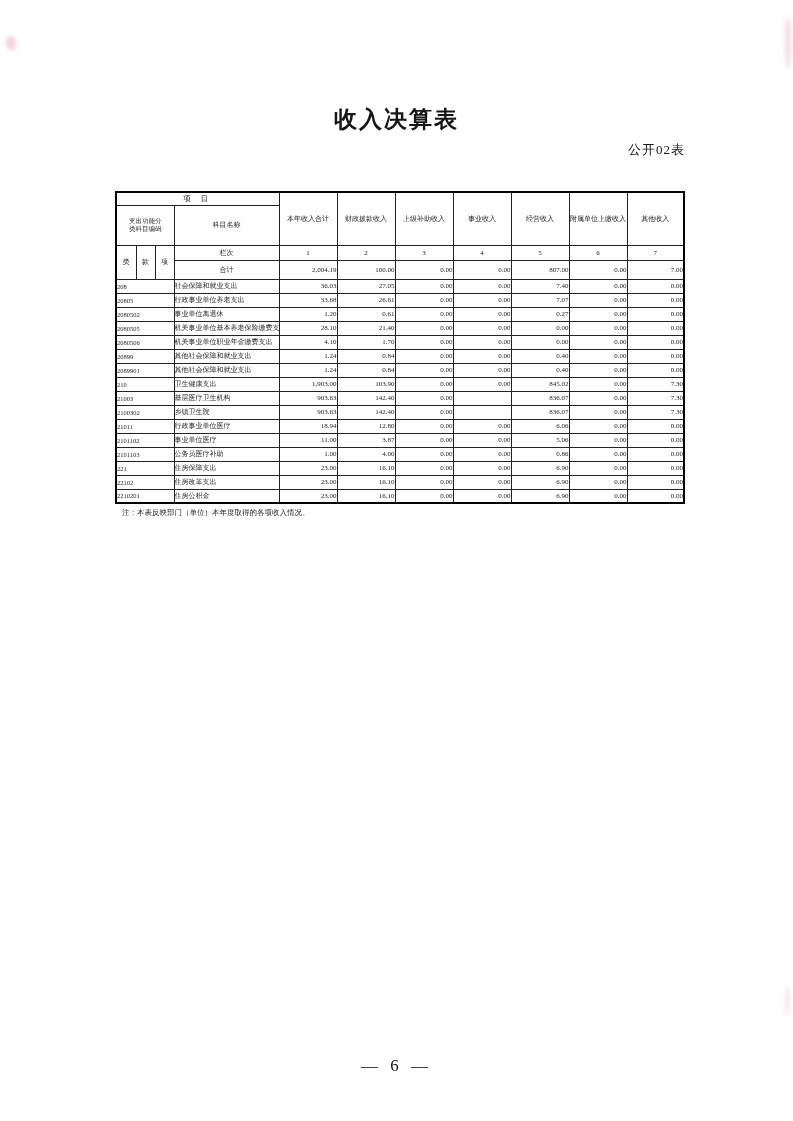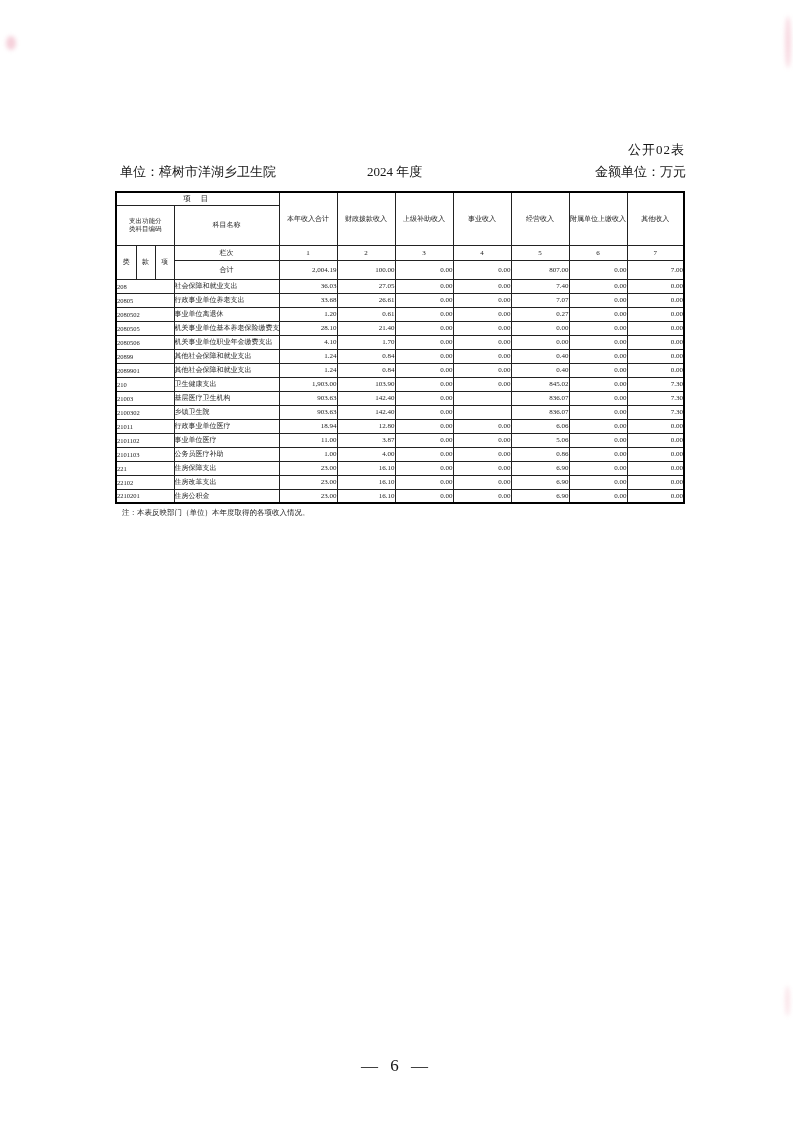--- a/index.html
+++ b/index.html
@@ -59,28 +59,24 @@
 </style>
 </head>
 <body>
 
 <div class="sheet">
 
   <div class="artifact art-1"></div>
   <div class="artifact art-2"></div>
   <div class="artifact art-3"></div>
 
+  <div class="doc-title">收入决算表</div>
 
   <div class="public-code">公开02表</div>
 
-  <div class="info-line">
-    <span>单位：樟树市洋湖乡卫生院</span>
-    <span class="mid">2024 年度</span>
-    <span>金额单位：万元</span>
-  </div>
 
   <table class="rpt">
     <colgroup>
       <col style="width:20px">
         <col style="width:19px">
         <col style="width:19px">
       <col style="width:105px">
       <col style="width:58px">
         <col style="width:58px">
         <col style="width:58px">

